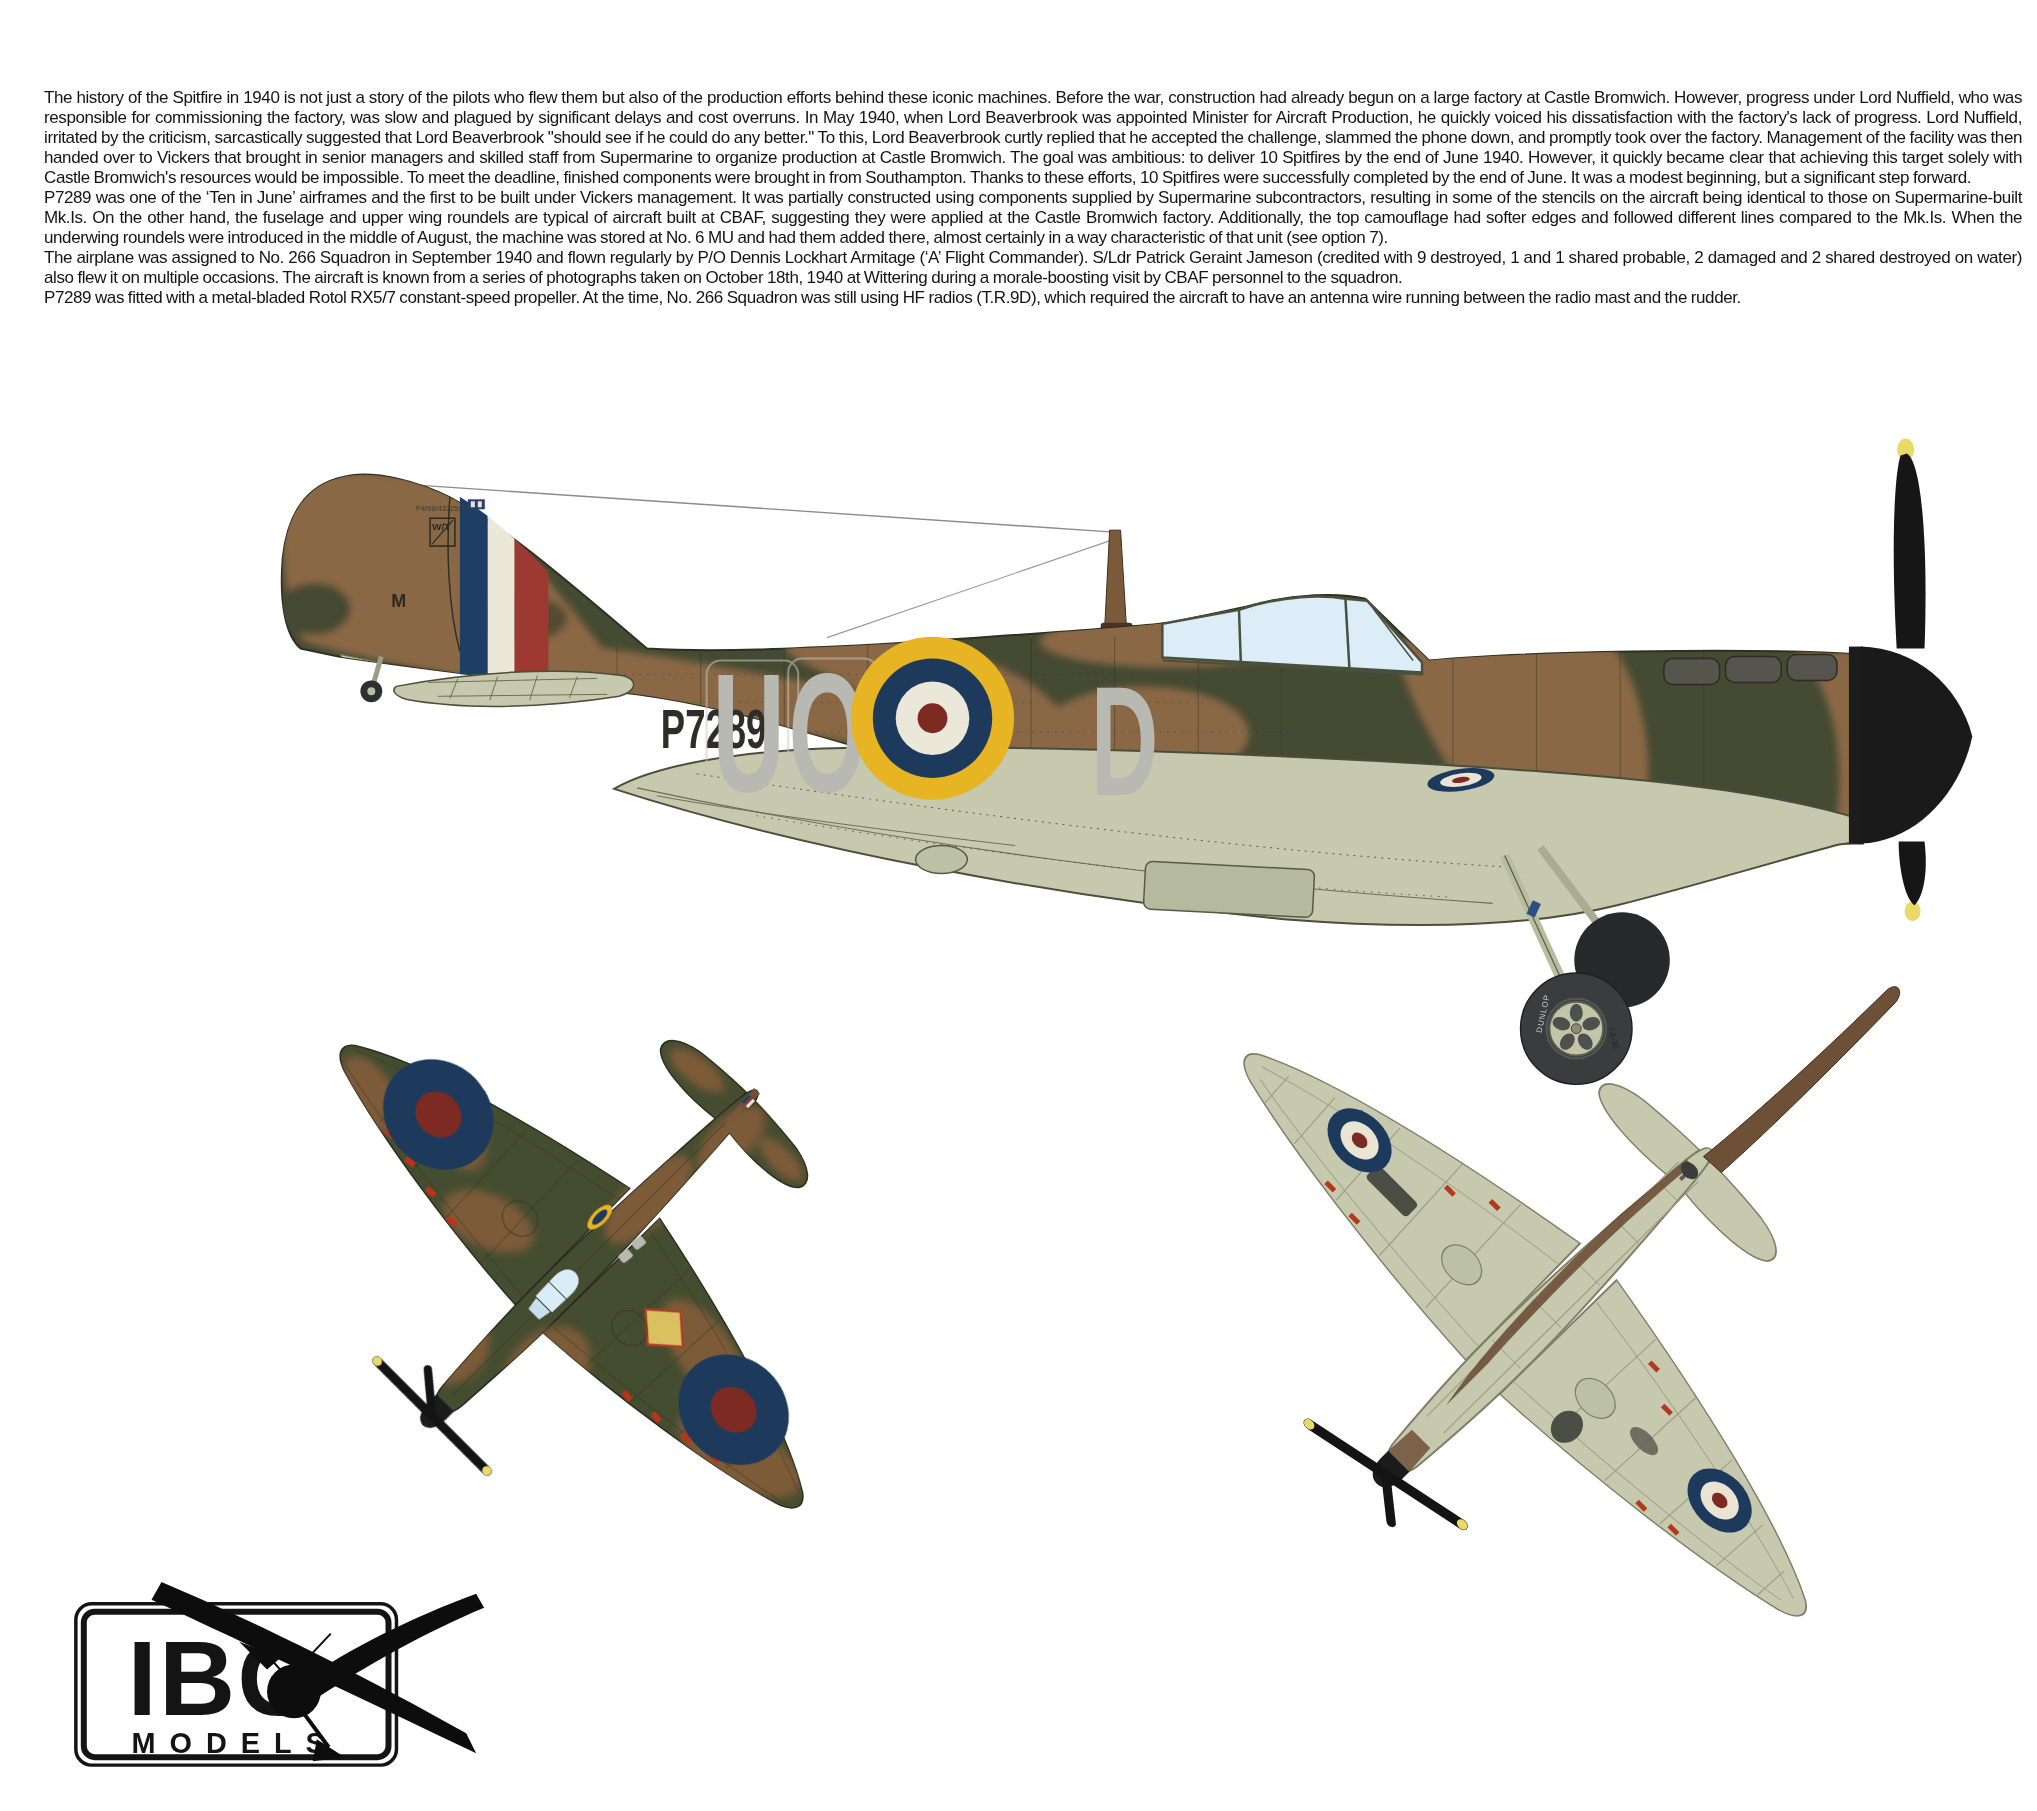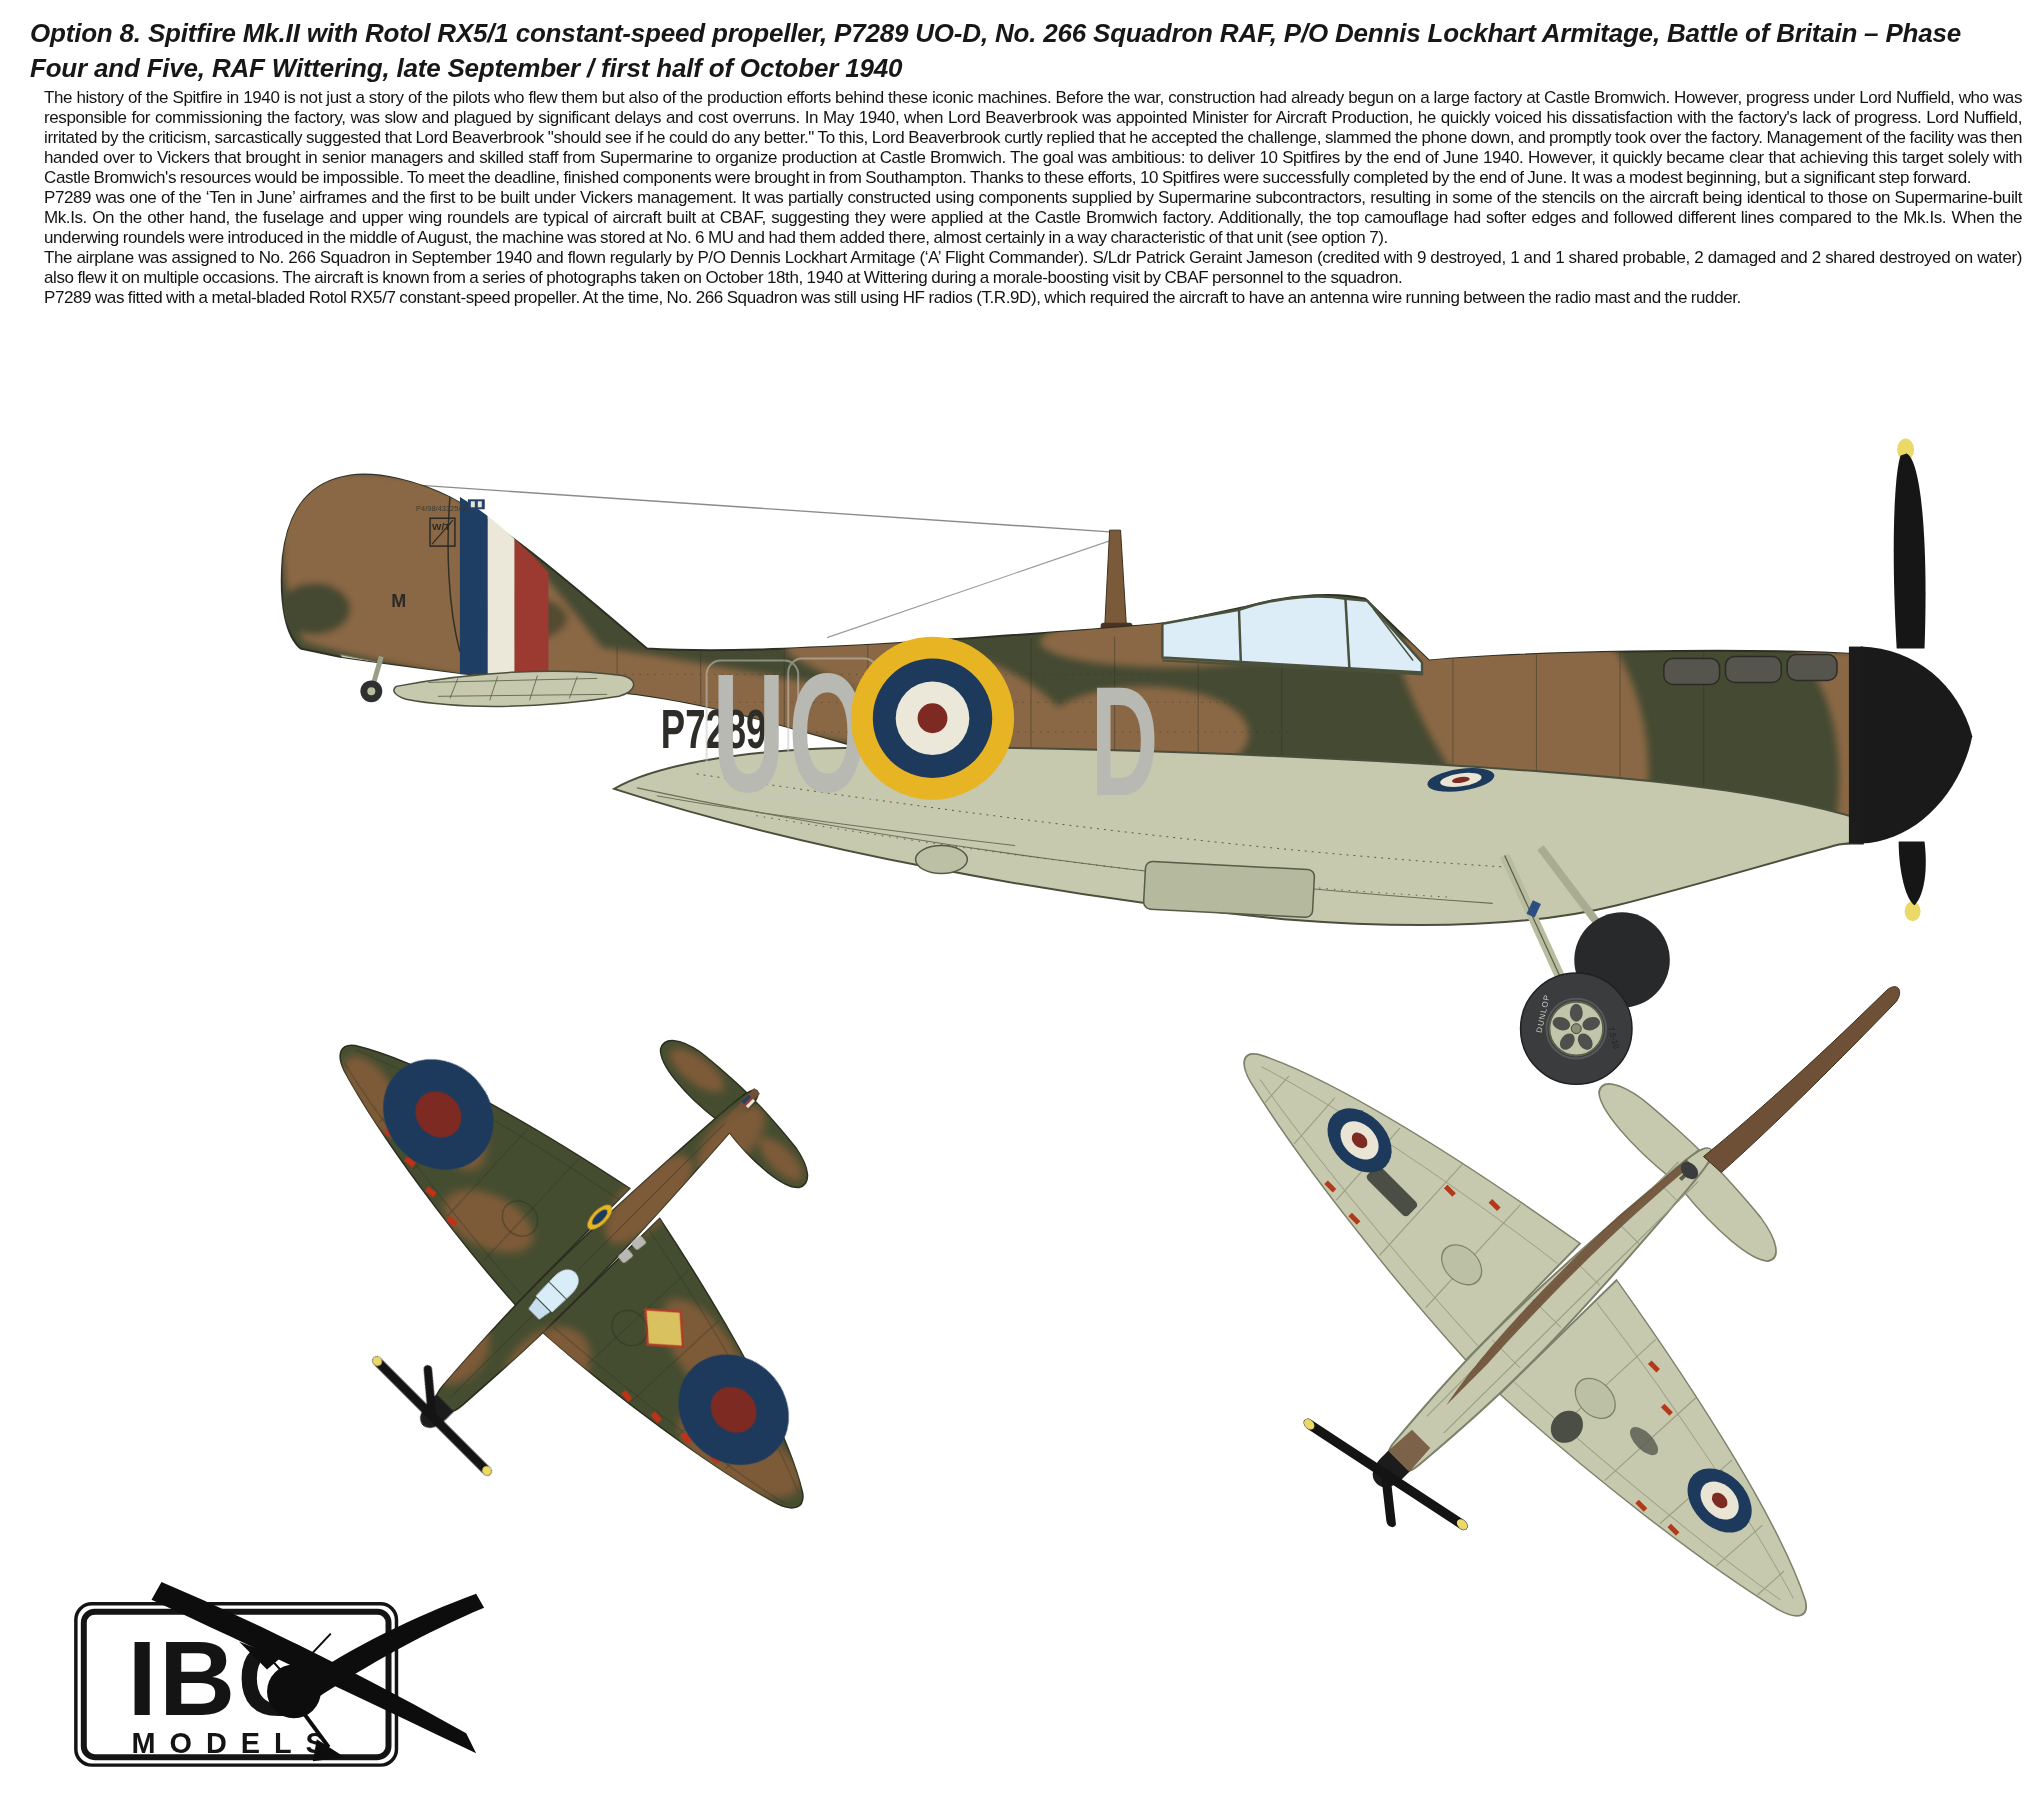--- a/index.html
+++ b/index.html
@@ -15,21 +15,20 @@
   #top-view{left:289px;top:955px;}
   #bottom-view{left:1174px;top:896px;}
   #logo{left:40px;top:1547px;}
   text{font-family:"Liberation Sans",sans-serif;}
 </style>
 </head>
 <body>
 
 <div class="page">
 
-  <h1 class="title">Option 8. Spitfire Mk.II with Rotol RX5/1 constant-speed propeller, P7289 UO-D, No. 266 Squadron RAF, P/O Dennis Lockhart Armitage, Battle of Britain – Phase Four and Five, RAF Wittering, late September / first half of October 1940</h1>
 
   <div class="article">
     <p>The history of the Spitfire in 1940 is not just a story of the pilots who flew them but also of the production efforts behind these iconic machines. Before the war, construction had already begun on a large factory at Castle Bromwich. However, progress under Lord Nuffield, who was responsible for commissioning the factory, was slow and plagued by significant delays and cost overruns. In May 1940, when Lord Beaverbrook was appointed Minister for Aircraft Production, he quickly voiced his dissatisfaction with the factory's lack of progress. Lord Nuffield, irritated by the criticism, sarcastically suggested that Lord Beaverbrook "should see if he could do any better." To this, Lord Beaverbrook curtly replied that he accepted the challenge, slammed the phone down, and promptly took over the factory. Management of the facility was then handed over to Vickers that brought in senior managers and skilled staff from Supermarine to organize production at Castle Bromwich. The goal was ambitious: to deliver 10 Spitfires by the end of June 1940. However, it quickly became clear that achieving this target solely with Castle Bromwich's resources would be impossible. To meet the deadline, finished components were brought in from Southampton. Thanks to these efforts, 10 Spitfires were successfully completed by the end of June. It was a modest beginning, but a significant step forward.</p>
     <p>P7289 was one of the ‘Ten in June’ airframes and the first to be built under Vickers management. It was partially constructed using components supplied by Supermarine subcontractors, resulting in some of the stencils on the aircraft being identical to those on Supermarine-built Mk.Is. On the other hand, the fuselage and upper wing roundels are typical of aircraft built at CBAF, suggesting they were applied at the Castle Bromwich factory. Additionally, the top camouflage had softer edges and followed different lines compared to the Mk.Is. When the underwing roundels were introduced in the middle of August, the machine was stored at No. 6 MU and had them added there, almost certainly in a way characteristic of that unit (see option 7).</p>
     <p>The airplane was assigned to No. 266 Squadron in September 1940 and flown regularly by P/O Dennis Lockhart Armitage (‘A’ Flight Commander). S/Ldr Patrick Geraint Jameson (credited with 9 destroyed, 1 and 1 shared probable, 2 damaged and 2 shared destroyed on water) also flew it on multiple occasions. The aircraft is known from a series of photographs taken on October 18th, 1940 at Wittering during a morale-boosting visit by CBAF personnel to the squadron.</p>
     <p>P7289 was fitted with a metal-bladed Rotol RX5/7 constant-speed propeller. At the time, No. 266 Squadron was still using HF radios (T.R.9D), which required the aircraft to have an antenna wire running between the radio mast and the rudder.</p>
   </div>
 
   <svg width="0" height="0">
     <defs>

